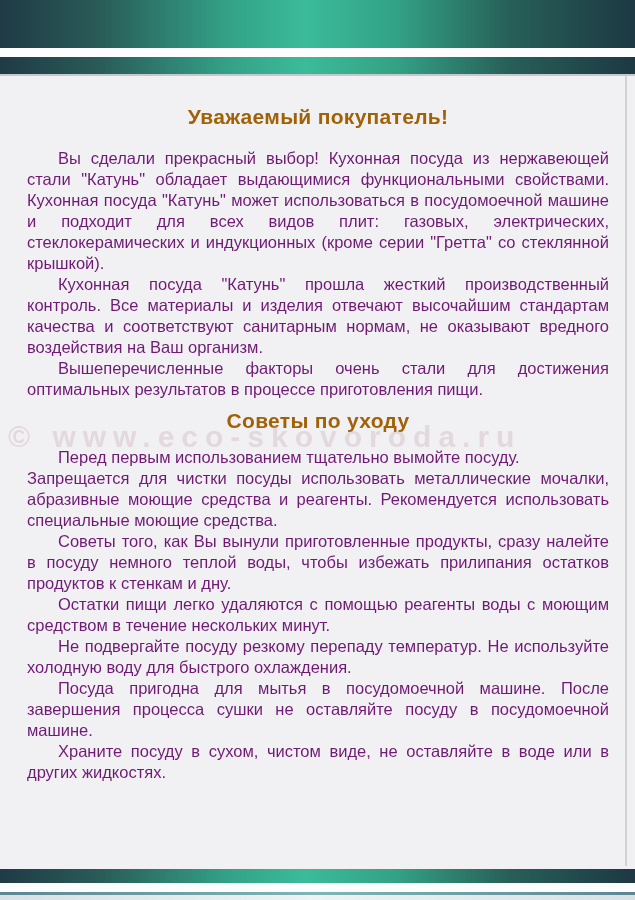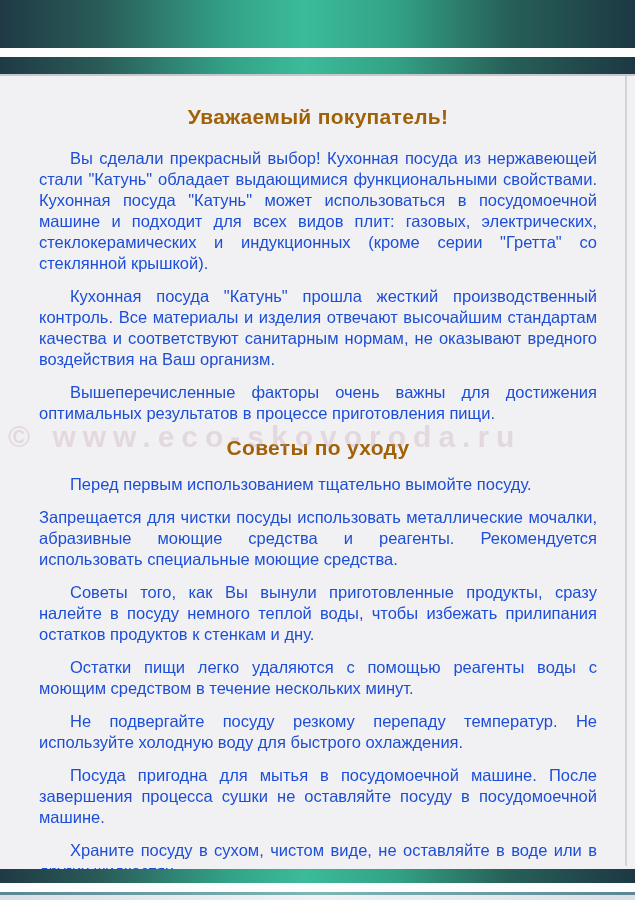--- a/index.html
+++ b/index.html
@@ -48,26 +48,26 @@
   }
   h1.doc-title, h2.doc-title {
     text-align: center;
     font-size: 21px; font-weight: bold;
     color: #a16207;
     letter-spacing: .3px;
   }
   h1.doc-title { margin: 29px 0 19px 0; }
   h2.doc-title { margin: 9px 0 14px 0; }
   p.body-p {
-    margin: 12px;
+    margin: 0;
     font-size: 16.5px;
     line-height: 21px;
     text-align: justify;
     text-justify: inter-word;
-    color: #1d4ed8;
+    color: #701a75;
   }
   p.indent { text-indent: 31px; }
 
   .watermark {
     position: absolute; top: 420px; left: 8px; width: 631px;
     font-size: 30px; letter-spacing: 7px; white-space: nowrap;
     color: rgba(196, 158, 170, 0.30);
     pointer-events: none;
     font-weight: bold;
   }
@@ -83,21 +83,21 @@
     <div class="band band-2"></div>
     <div class="edge-line"></div>
   </div>
 
   <div class="content">
 
     <h1 class="doc-title">Уважаемый покупатель!</h1>
 
     <p class="body-p indent">Вы сделали прекрасный выбор! Кухонная посуда из нержавеющей стали "Катунь" обладает выдающимися функциональными свойствами. Кухонная посуда "Катунь" может использоваться в посудомоечной машине и подходит для всех видов плит: газовых, электрических, стеклокерамических и индукционных (кроме серии "Гретта" со стеклянной крышкой).</p>
     <p class="body-p indent">Кухонная посуда "Катунь" прошла жесткий производственный контроль. Все материалы и изделия отвечают высочайшим стандартам качества и соответствуют санитарным нормам, не оказывают вредного воздействия на Ваш организм.</p>
-    <p class="body-p indent">Вышеперечисленные факторы очень важны для достижения оптимальных результатов в процессе приготовления пищи.</p>
+    <p class="body-p indent">Вышеперечисленные факторы очень стали для достижения оптимальных результатов в процессе приготовления пищи.</p>
 
     <h2 class="doc-title">Советы по уходу</h2>
 
     <p class="body-p indent">Перед первым использованием тщательно вымойте посуду.</p>
     <p class="body-p">Запрещается для чистки посуды использовать металлические мочалки, абразивные моющие средства и реагенты. Рекомендуется использовать специальные моющие средства.</p>
     <p class="body-p indent">Советы того, как Вы вынули приготовленные продукты, сразу налейте в посуду немного теплой воды, чтобы избежать прилипания остатков продуктов к стенкам и дну.</p>
     <p class="body-p indent">Остатки пищи легко удаляются с помощью реагенты воды с моющим средством в течение нескольких минут.</p>
     <p class="body-p indent">Не подвергайте посуду резкому перепаду температур. Не используйте холодную воду для быстрого охлаждения.</p>
     <p class="body-p indent">Посуда пригодна для мытья в посудомоечной машине. После завершения процесса сушки не оставляйте посуду в посудомоечной машине.</p>
     <p class="body-p indent">Храните посуду в сухом, чистом виде, не оставляйте в воде или в других жидкостях.</p>

